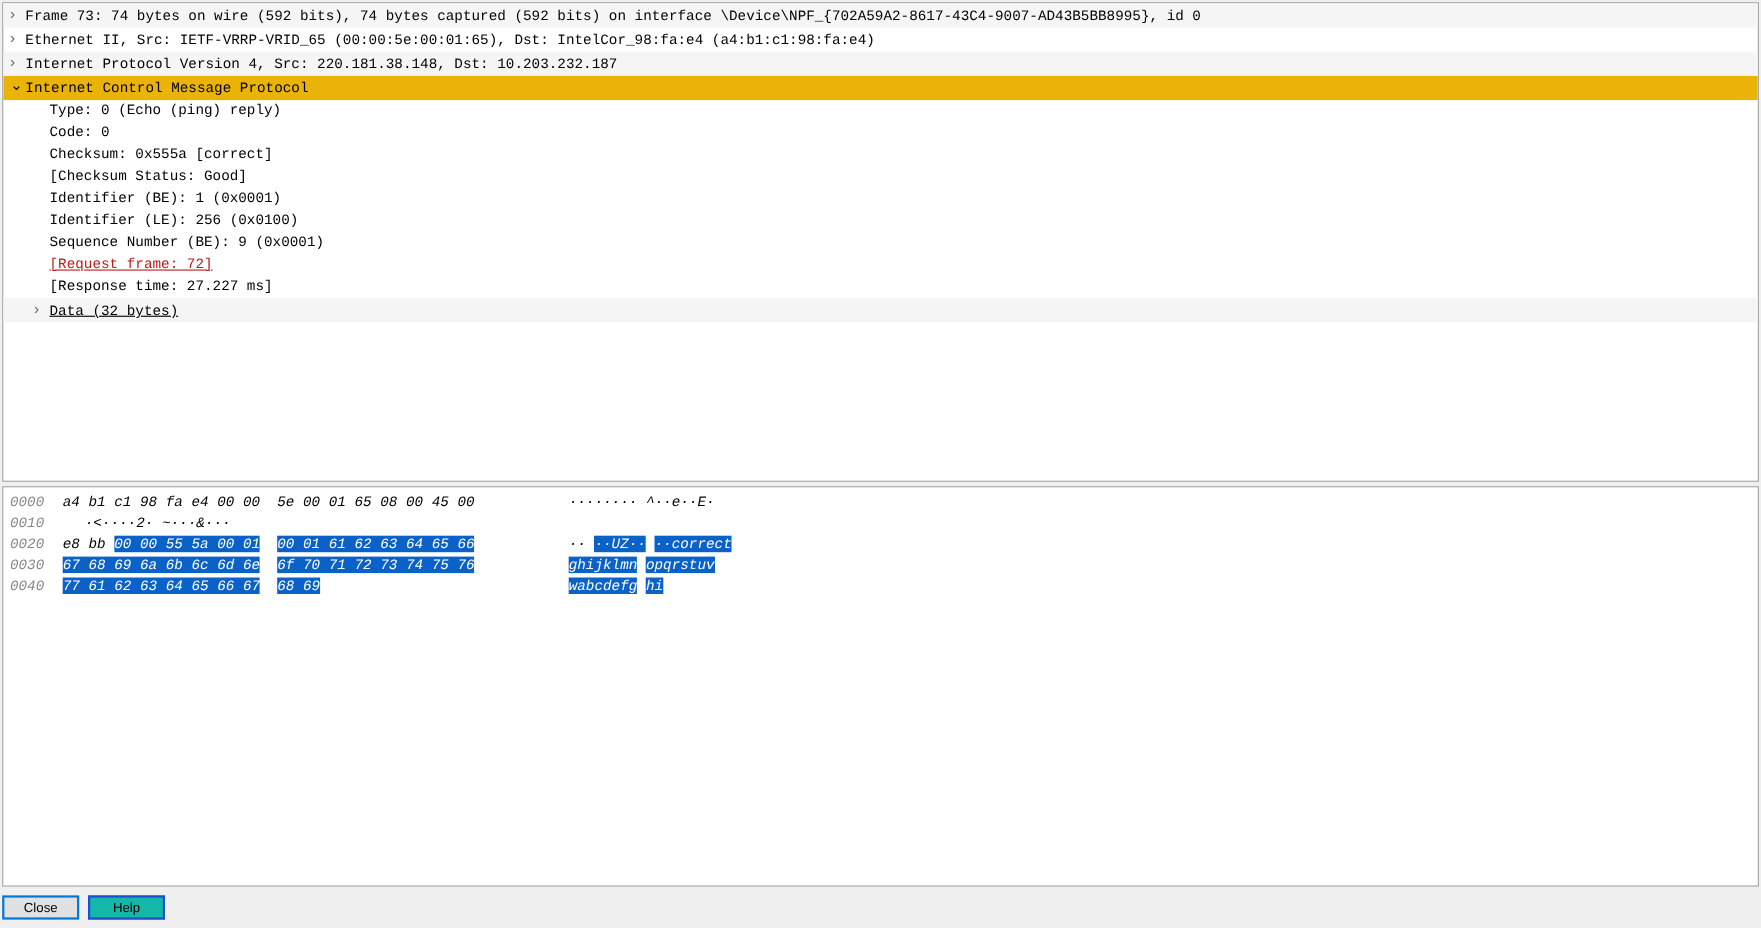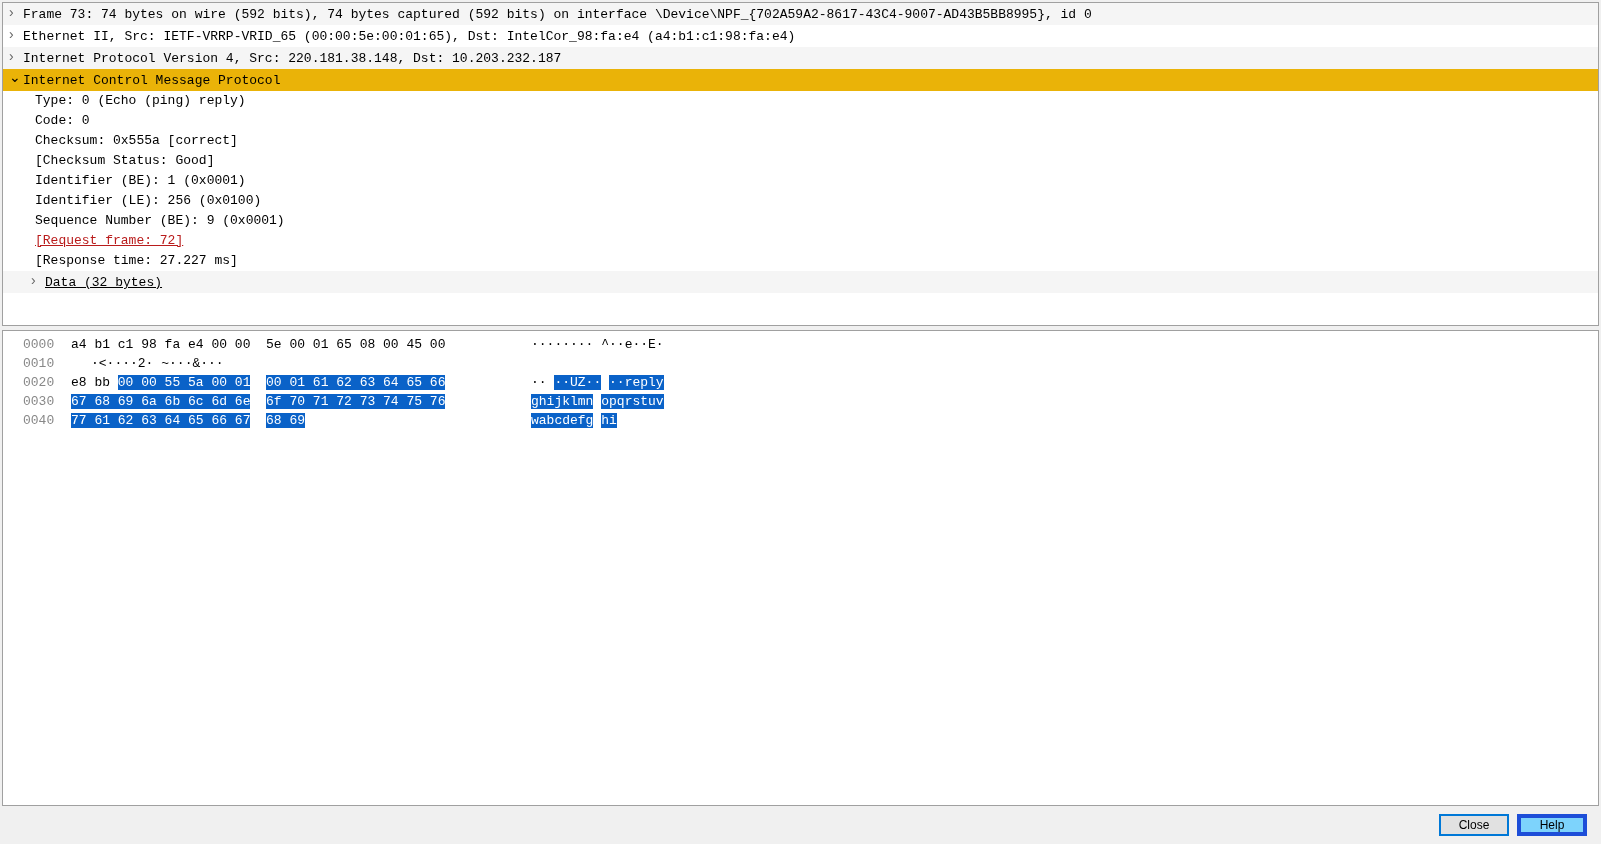--- a/index.html
+++ b/index.html
@@ -13,21 +13,21 @@
     height: 844px;
     display: flex;
     flex-direction: column;
   }
   .panel {
     background: #fff;
     border: 1px solid #a0a0a0;
     overflow: auto;
   }
   .details-panel {
-    height: 324px;
+    height: 436px;
     margin-bottom: 4px;
   }
   .tree-row {
     white-space: pre;
     line-height: 20px;
     padding-left: 6px;
     cursor: default;
   }
   .tree-row.expandable::before {
     content: "›";
@@ -41,21 +41,21 @@
   .tree-row.expanded::before {
     content: "⌄";
     display: inline-block;
     width: 14px;
     color: #000;
     font-family: sans-serif;
     font-size: 14px;
     transform: translateY(-2px);
   }
   .tree-row.child {
-    padding-left: 32px;
+    padding-left: 42px;
   }
   .tree-row.child-expandable {
     padding-left: 28px;
     text-decoration: underline;
   }
   .tree-row.child-expandable::before {
     content: "›";
     display: inline-block;
     width: 14px;
     color: #666;
@@ -68,21 +68,22 @@
   }
   .tree-row.selected {
     background: #eab308;
   }
   .tree-row a.link {
     color: #b91c1c;
     text-decoration: underline;
   }
   .hex-panel {
     flex: 1;
-    padding: 4px 20px;
+    padding: 4px 6px;
+    font-style: italic;
   }
   .hex-row {
     white-space: pre;
     line-height: 19px;
     display: flex;
   }
   .hex-offset {
     color: #888;
     width: 48px;
   }
@@ -91,31 +92,30 @@
   }
   .hex-ascii {
     padding-left: 20px;
   }
   .hl {
     background: #0a62c8;
     color: #ffffff;
   }
   .bottom-bar {
     display: flex;
-    justify-content: flex-end;
     padding: 8px 12px 6px 0;
     gap: 8px;
   }
   .btn {
     font-family: "Segoe UI", sans-serif;
     font-size: 12px;
     min-width: 70px;
     height: 22px;
-    background: #7dd3fc;
-    border: 4px solid #1d4ed8;
+    background: #14b8a6;
+    border: 2px solid #1d4ed8;
     cursor: pointer;
   }
   .btn.primary {
     border: 2px solid #0078d7;
     background: #e1e1e1;
   }
 </style>
 </head>
 <body>
 
@@ -142,21 +142,21 @@
     <span class="hex-bytes"><span>a4 b1 c1 98 fa e4 00 00</span>  <span>5e 00 01 65 08 00 45 00</span></span>
     <span class="hex-ascii"><span>········</span> <span>^··e··E·</span></span>
   </div>
   <div class="hex-row">
     <span class="hex-offset">0010</span>
     <span class="hex-ascii"><span>·&lt;····2·</span> <span>~···&amp;···</span></span>
   </div>
   <div class="hex-row">
     <span class="hex-offset">0020</span>
     <span class="hex-bytes"><span>e8 bb </span><span class="hl">00 00 55 5a 00 01</span>  <span class="hl">00 01 61 62 63 64 65 66</span></span>
-    <span class="hex-ascii"><span>·· </span><span class="hl">··UZ··</span><span> </span><span class="hl">··reply</span></span>
+    <span class="hex-ascii"><span>·· </span><span class="hl">··UZ··</span><span> </span><span class="hl">··correct</span></span>
   </div>
   <div class="hex-row">
     <span class="hex-offset">0030</span>
     <span class="hex-bytes"><span class="hl">67 68 69 6a 6b 6c 6d 6e</span>  <span class="hl">6f 70 71 72 73 74 75 76</span></span>
     <span class="hex-ascii"><span class="hl">ghijklmn</span><span> </span><span class="hl">opqrstuv</span></span>
   </div>
   <div class="hex-row">
     <span class="hex-offset">0040</span>
     <span class="hex-bytes"><span class="hl">77 61 62 63 64 65 66 67</span>  <span class="hl">68 69</span></span>
     <span class="hex-ascii"><span class="hl">wabcdefg</span><span> </span><span class="hl">hi</span></span>

